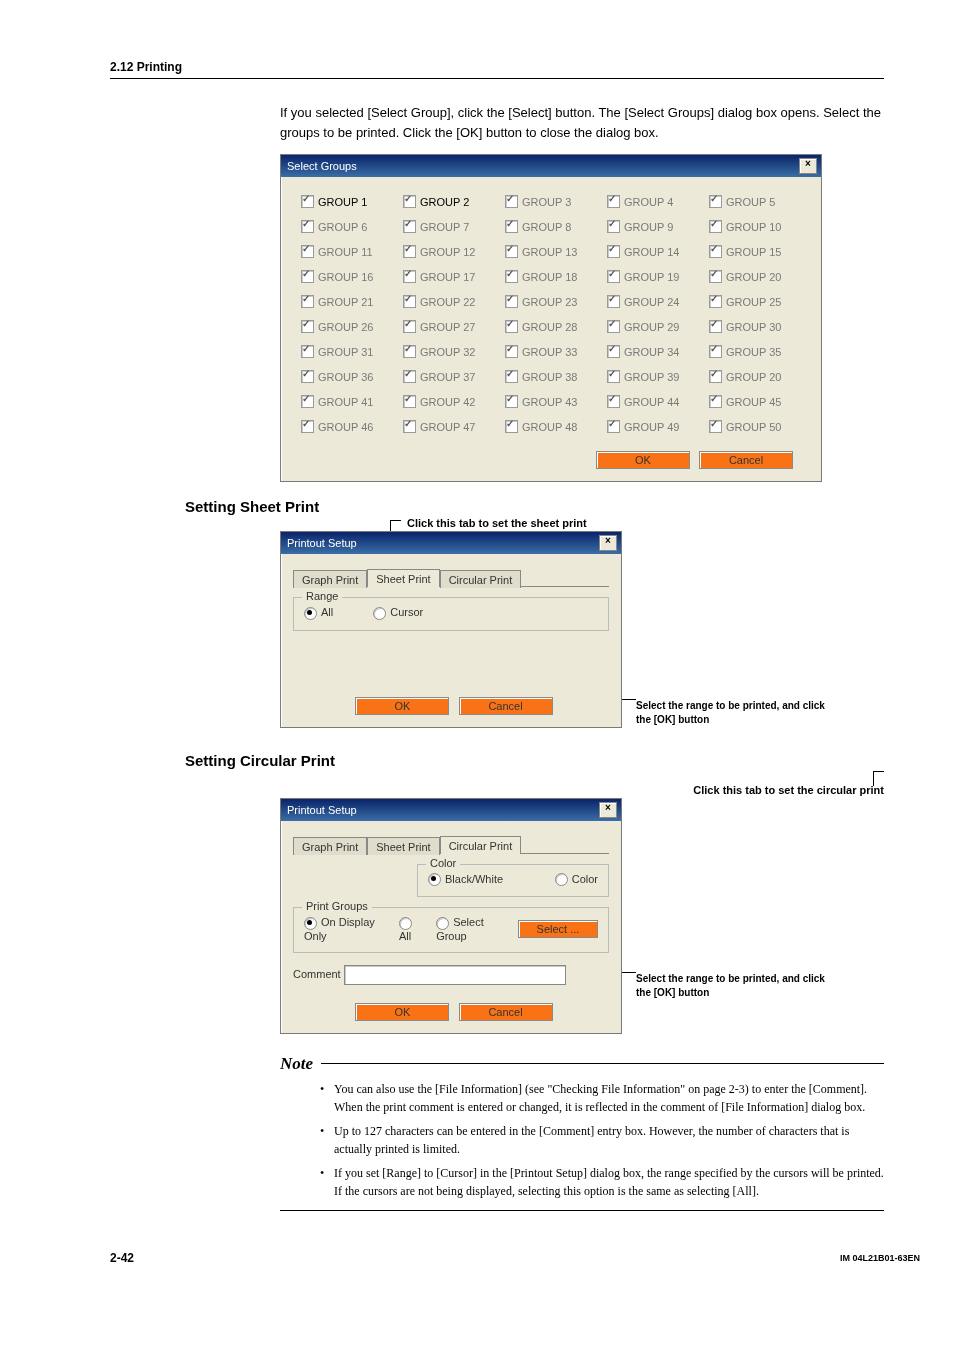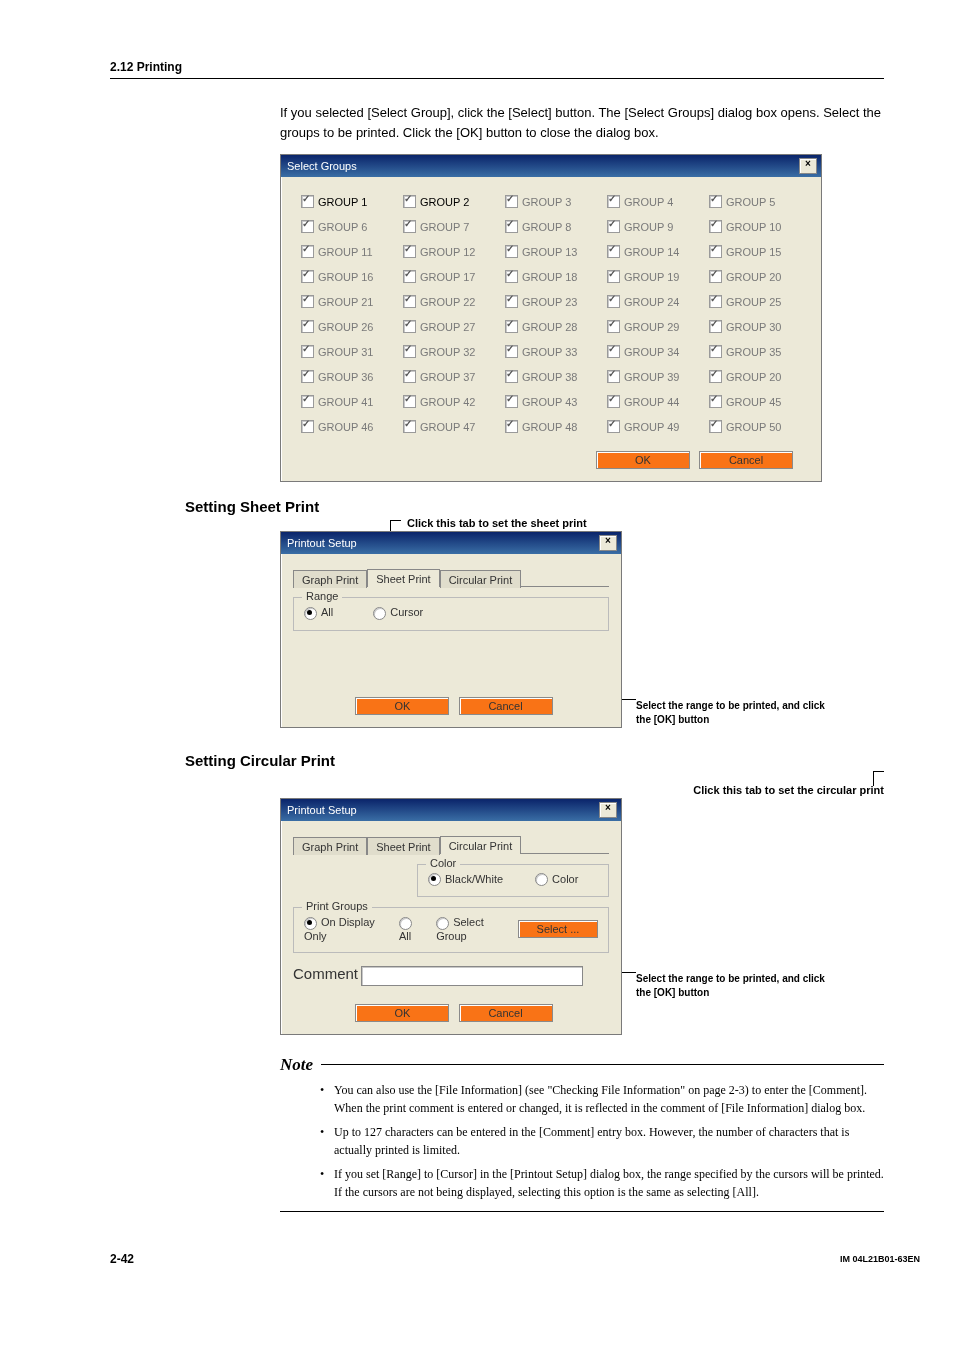--- a/index.html
+++ b/index.html
@@ -557,37 +557,37 @@
       </div>
       <div class="dialog-body">
         <div class="tabs">
           <div class="tab inactive">Graph Print</div>
           <div class="tab inactive">Sheet Print</div>
           <div class="tab">Circular Print</div>
         </div>
         <div style="display:flex; justify-content:flex-end;">
           <div class="fieldset" style="width:170px;">
             <span class="legend">Color</span>
-            <div class="radio-row" style="gap:32px;">
+            <div class="radio-row" style="gap:32px;justify-content:space-between;">
               <label><span class="radio sel"></span><span>Black/White</span></label>
               <label><span class="radio"></span><span>Color</span></label>
             </div>
           </div>
         </div>
         <div class="fieldset">
           <span class="legend">Print Groups</span>
           <div class="radio-row" style="gap:12px; align-items:center;">
             <label><span class="radio sel"></span><span>On Display Only</span></label>
             <label><span class="radio"></span><span>All</span></label>
             <label><span class="radio"></span><span>Select Group</span></label>
             <span class="btn" style="min-width:50px;">Select ...</span>
           </div>
         </div>
         <div style="margin-top:12px;">
-          <span style="font-size:15px; text-align:center;">Comment</span>
+          <span style="font-size:11px; text-align:center;">Comment</span>
           <span class="comment-input"></span>
         </div>
         <div class="btn-row" style="text-align:center; padding-right:0; margin-top:12px;">
           <span class="btn">OK</span>
           <span class="btn">Cancel</span>
         </div>
       </div>
     </div>
     <div style="margin-top:174px; display:flex; align-items:flex-start;">
       <div class="connector"></div>

